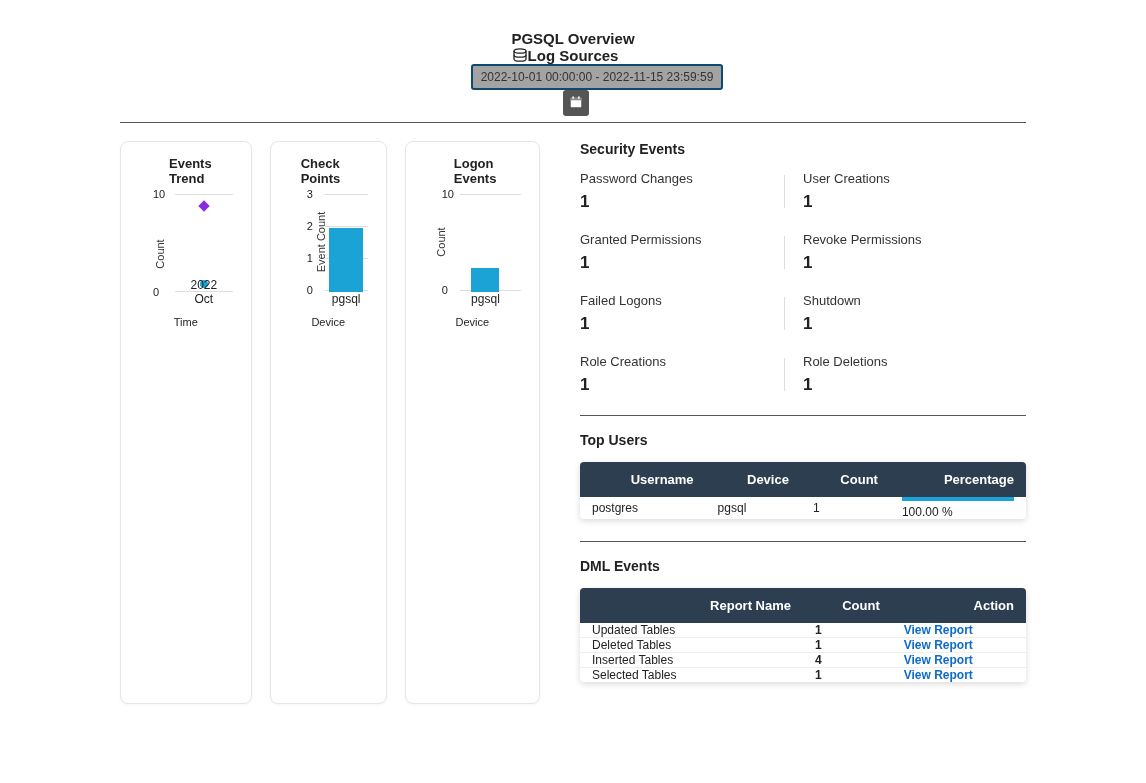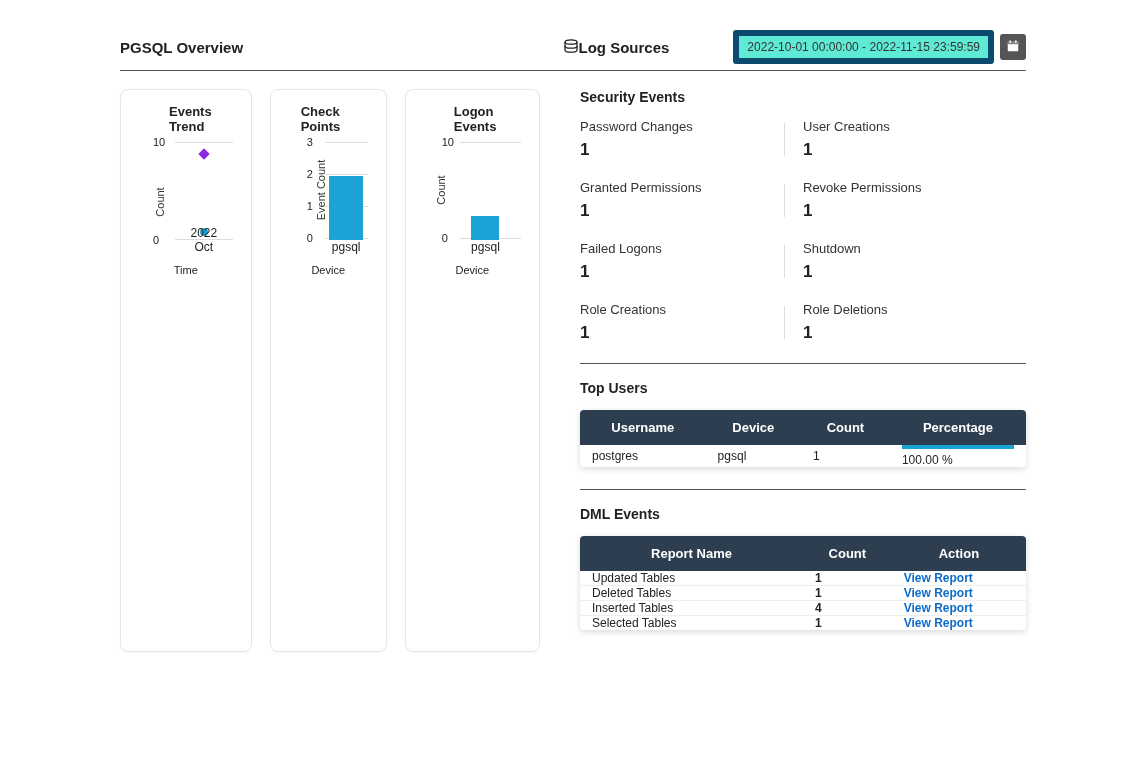--- a/index.html
+++ b/index.html
@@ -9,44 +9,45 @@
     padding: 30px 120px;
     font-size: 13px;
     color: #222;
   }
   .header-row {
     display: flex;
     align-items: center;
     border-bottom: 1px solid #555;
     padding-bottom: 6px;
     margin-bottom: 18px;
+    flex-direction: column;
   }
   .page-title {
     font-size: 15px;
     font-weight: 700;
     flex: 1;
   }
   .log-sources {
     display: flex;
     align-items: center;
     font-size: 15px;
     font-weight: 700;
     margin-right: 16px;
   }
   .db-icon {
     width: 16px; height: 16px;
     display: inline-flex;
   }
   .date-range {
-    border: 6px solid #0c4a6e;
+    border: 2px solid #0c4a6e;
     border-radius: 3px;
     padding: 4px 8px;
     font-size: 12px;
     color: #333;
-    background: #5eead4;
+    background: #a3a3a3;
     margin-left: 48px;
   }
   .calendar-btn {
     background: #555;
     border-radius: 3px;
     width: 26px; height: 26px;
     display: flex;
     align-items: center;
     justify-content: center;
     margin-left: 6px;
@@ -206,21 +207,21 @@
     width: 100%;
     border-collapse: collapse;
     box-shadow: 0 2px 6px rgba(0,0,0,0.15);
     border-radius: 4px;
     overflow: hidden;
     margin-bottom: 22px;
   }
   .tbl thead th {
     background: #2c3e50;
     color: #fff;
-    text-align: center;
+    text-align: right;
     padding: 10px 12px;
     font-size: 13px;
     font-weight: 600;
   }
   .tbl tbody td {
     padding: 0 12px;
     font-size: 12px;
     border-top: 1px solid #eee;
     vertical-align: middle;
   }

